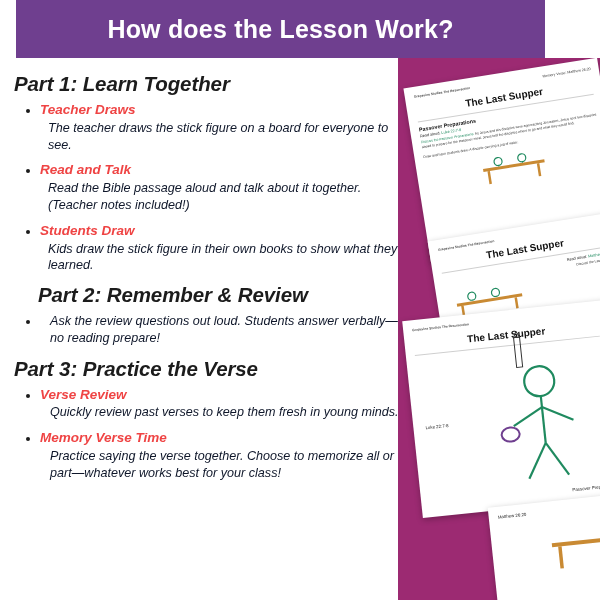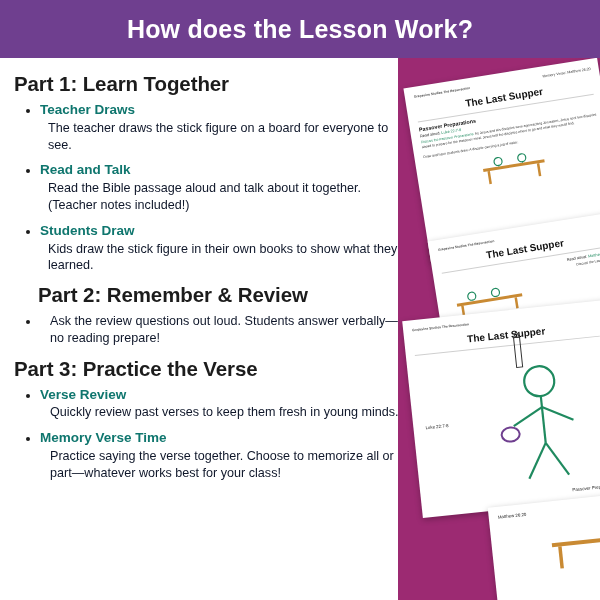--- a/index.html
+++ b/index.html
@@ -10,41 +10,42 @@
     overflow: hidden;
   }
   #page {
     position: relative;
     width: 600px; height: 600px;
     background: #ffffff;
   }
   
   #header {
     position: absolute;
-    left: 0; top: 0;
-    width: 600px; height: 58px;
+    left: 16px; top: 0;
+    width: 529px; height: 58px;
     background: #6f3f8f;
     display: flex;
     align-items: center;
     justify-content: center;
   }
   #header-title {
     color: #ffffff;
     font-size: 25px;
     font-weight: bold;
     letter-spacing: 0.2px;
     text-align: center;
   }
   
   #content {
     position: absolute;
     left: 0; top: 58px;
     width: 427px; height: 542px;
     padding: 14px 16px 0 14px;
     background: #ffffff;
+    font-style: italic;
   }
   .part-title {
     font-size: 20.5px;
     font-weight: bold;
     color: #1c1c1c;
     margin: 0 0 6px 0;
     letter-spacing: -0.1px;
   }
   .part-block { margin-bottom: 8px; }
   ul.items {
@@ -61,21 +62,21 @@
     content: "";
     position: absolute;
     left: 12px; top: 7px;
     width: 4px; height: 4px;
     border-radius: 50%;
     background: #1c1c1c;
   }
   .item-head {
     font-size: 13.5px;
     font-weight: bold;
-    color: #0f766e;
+    color: #ef4444;
     line-height: 1.25;
   }
   .item-body {
     font-size: 12.6px;
     color: #0f172a;
     line-height: 1.33;
     margin-top: 1px;
     padding-left: 8px;
   }
   

